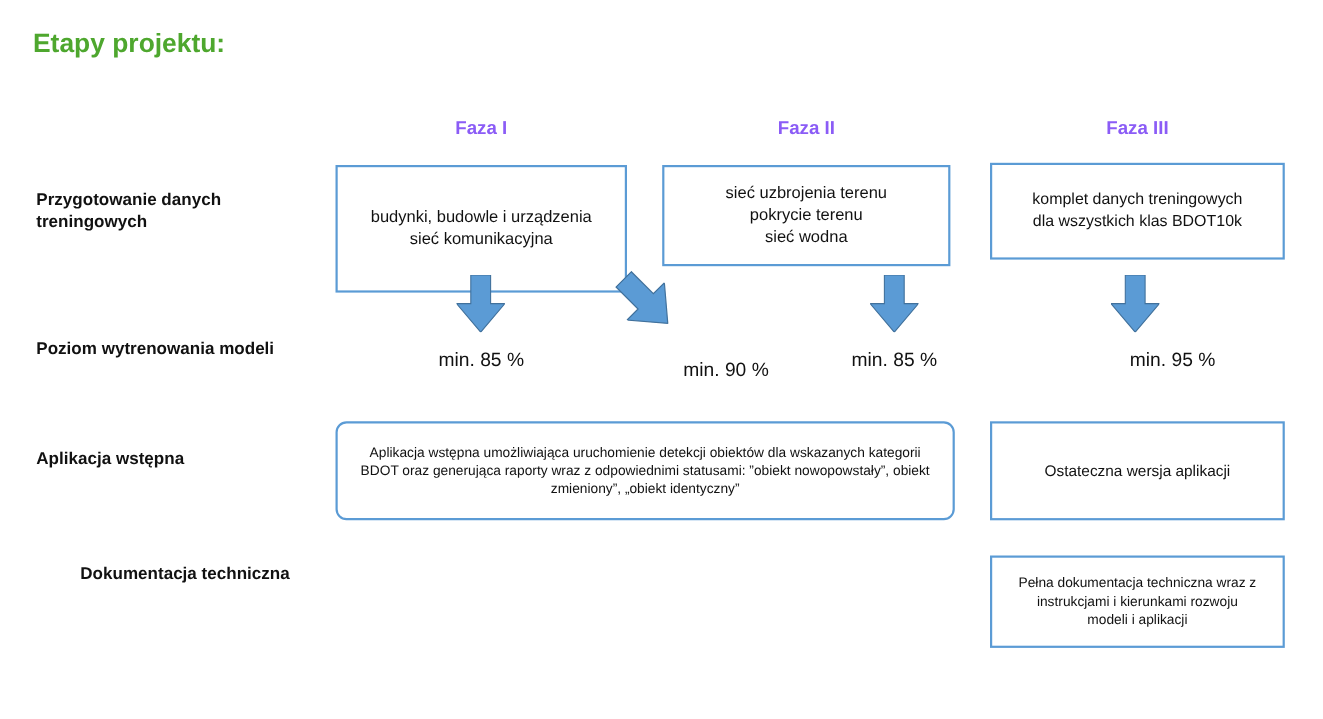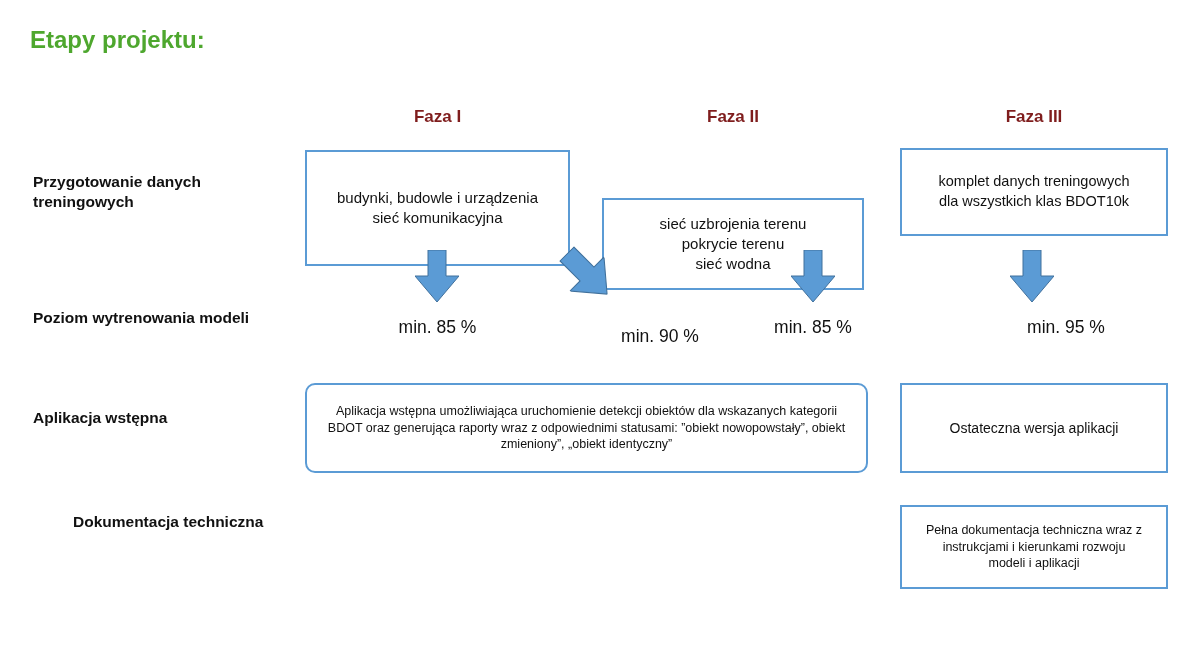--- a/index.html
+++ b/index.html
@@ -22,21 +22,21 @@
     font-weight: bold;
     color: #4EA72E;
   }
 
   .col-header {
     position: absolute;
     top: 107px;
     font-size: 17px;
     font-weight: bold;
     text-align: center;
-    color: #7f1d1d;
+    color: #8b5cf6;
   }
 
   .row-label {
     position: absolute;
     left: 33px;
     width: 225px;
     font-size: 15.5px;
     font-weight: bold;
     line-height: 1.3;
     color: #111;
@@ -84,21 +84,21 @@
 
   <div class="row-label" style="top:172px;">Przygotowanie danych treningowych</div>
   <div class="row-label" style="top:308px;">Poziom wytrenowania modeli</div>
   <div class="row-label" style="top:408px;">Aplikacja wstępna</div>
   <div class="row-label" style="top:512px; width:260px;margin-left:40px;">Dokumentacja techniczna</div>
 
   <div class="box box-lg" style="left:305px; top:150px; width:265px; height:116px;">
     <span class="txt">budynki, budowle i urządzenia
 sieć komunikacyjna</span>
   </div>
-  <div class="box box-lg" style="left:602px; top:150px; width:262px; height:92px;margin-top:48px;">
+  <div class="box box-lg" style="left:602px; top:150px; width:262px; height:92px;">
     <span class="txt">sieć uzbrojenia terenu
 pokrycie terenu
 sieć wodna</span>
   </div>
   <div class="box box-lg" style="left:900px; top:148px; width:268px; height:88px; font-size:14.5px;">
     <span class="txt">komplet danych treningowych
 dla wszystkich klas BDOT10k</span>
   </div>
 
   <div class="arrow" style="left:415px; top:250px; width:44px; height:52px;">

